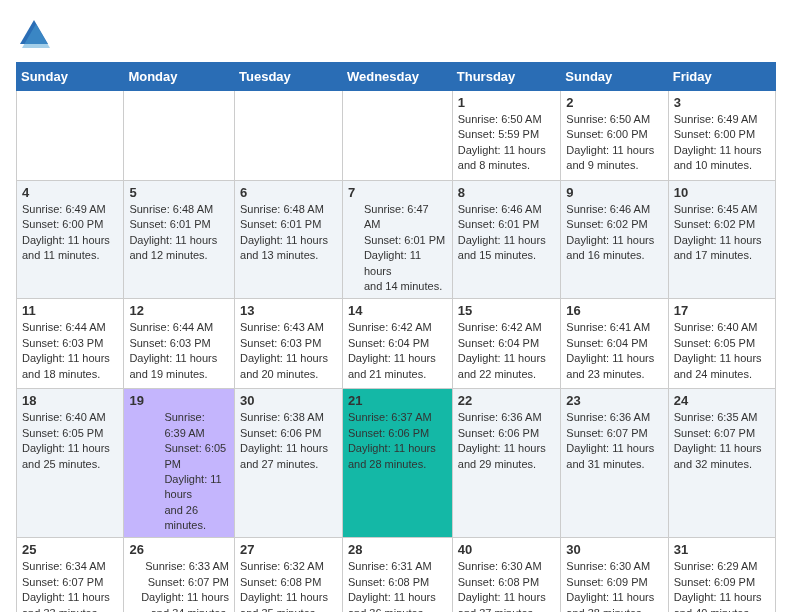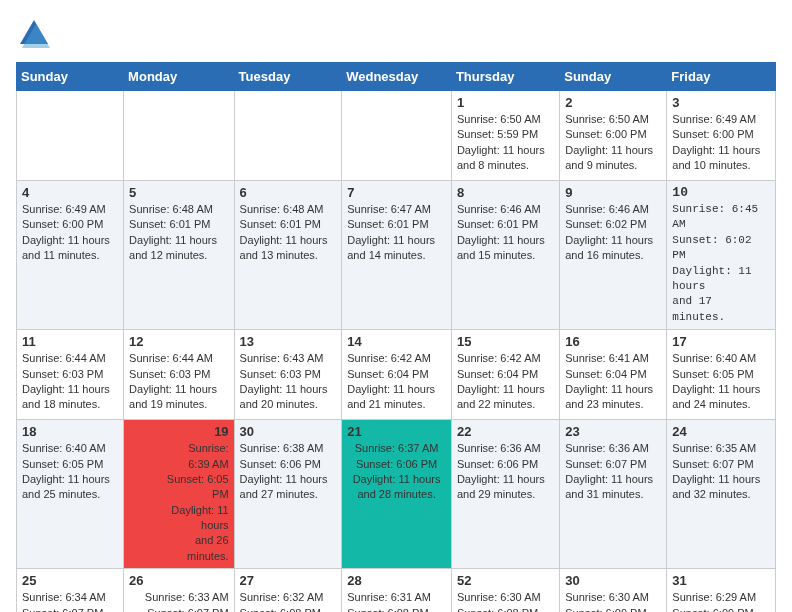--- a/index.html
+++ b/index.html
@@ -162,40 +162,40 @@
         </td>
         <td style="background: rgb(240, 244, 248);">
           <div class="day-number">6</div>
           <div class="day-info" style="white-space: pre-line;">Sunrise: 6:48 AM
 Sunset: 6:01 PM
 Daylight: 11 hours
 and 13 minutes.</div>
         </td>
         <td style="background: rgb(240, 244, 248);">
           <div class="day-number">7</div>
-          <div class="day-info" style="white-space: pre-line;">Sunrise: 6:47 AM
+          <div class="day-info" style="white-space: pre-line; margin-left: 16px;">Sunrise: 6:47 AM
 Sunset: 6:01 PM
 Daylight: 11 hours
 and 14 minutes.</div>
         </td>
         <td style="background: rgb(240, 244, 248);">
           <div class="day-number">8</div>
           <div class="day-info" style="white-space: pre-line;">Sunrise: 6:46 AM
 Sunset: 6:01 PM
 Daylight: 11 hours
 and 15 minutes.</div>
         </td>
         <td style="background: rgb(240, 244, 248);">
           <div class="day-number">9</div>
           <div class="day-info" style="white-space: pre-line;">Sunrise: 6:46 AM
 Sunset: 6:02 PM
 Daylight: 11 hours
 and 16 minutes.</div>
         </td>
-        <td style="background: rgb(240, 244, 248); font-family: Liberation Mono, monospace;">
+        <td style="background: rgb(240, 244, 248);">
           <div class="day-number">10</div>
           <div class="day-info" style="white-space: pre-line;">Sunrise: 6:45 AM
 Sunset: 6:02 PM
 Daylight: 11 hours
 and 17 minutes.</div>
         </td>
       </tr>
       <tr>
         <td>
           <div class="day-number">11</div>
@@ -248,37 +248,37 @@
         </td>
       </tr>
       <tr>
         <td style="background: rgb(240, 244, 248);">
           <div class="day-number">18</div>
           <div class="day-info" style="white-space: pre-line;">Sunrise: 6:40 AM
 Sunset: 6:05 PM
 Daylight: 11 hours
 and 25 minutes.</div>
         </td>
-        <td style="background: #ef4444; text-align: right;">
+        <td style="background: #c4b5fd;">
           <div class="day-number">19</div>
           <div class="day-info" style="white-space: pre-line; margin-left: 35px;">Sunrise: 6:39 AM
 Sunset: 6:05 PM
 Daylight: 11 hours
 and 26 minutes.</div>
         </td>
         <td style="background: rgb(240, 244, 248);">
           <div class="day-number">30</div>
           <div class="day-info" style="white-space: pre-line;">Sunrise: 6:38 AM
 Sunset: 6:06 PM
 Daylight: 11 hours
 and 27 minutes.</div>
         </td>
         <td style="background: #14b8a6;">
           <div class="day-number">21</div>
-          <div class="day-info" style="white-space: pre-line; text-align: center;">Sunrise: 6:37 AM
+          <div class="day-info" style="white-space: pre-line;">Sunrise: 6:37 AM
 Sunset: 6:06 PM
 Daylight: 11 hours
 and 28 minutes.</div>
         </td>
         <td style="background: rgb(240, 244, 248);">
           <div class="day-number">22</div>
           <div class="day-info" style="white-space: pre-line;">Sunrise: 6:36 AM
 Sunset: 6:06 PM
 Daylight: 11 hours
 and 29 minutes.</div>
@@ -321,21 +321,21 @@
 and 35 minutes.</div>
         </td>
         <td>
           <div class="day-number">28</div>
           <div class="day-info" style="white-space: pre-line;">Sunrise: 6:31 AM
 Sunset: 6:08 PM
 Daylight: 11 hours
 and 36 minutes.</div>
         </td>
         <td>
-          <div class="day-number">52</div>
+          <div class="day-number">40</div>
           <div class="day-info" style="white-space: pre-line;">Sunrise: 6:30 AM
 Sunset: 6:08 PM
 Daylight: 11 hours
 and 37 minutes.</div>
         </td>
         <td>
           <div class="day-number">30</div>
           <div class="day-info" style="white-space: pre-line;">Sunrise: 6:30 AM
 Sunset: 6:09 PM
 Daylight: 11 hours

